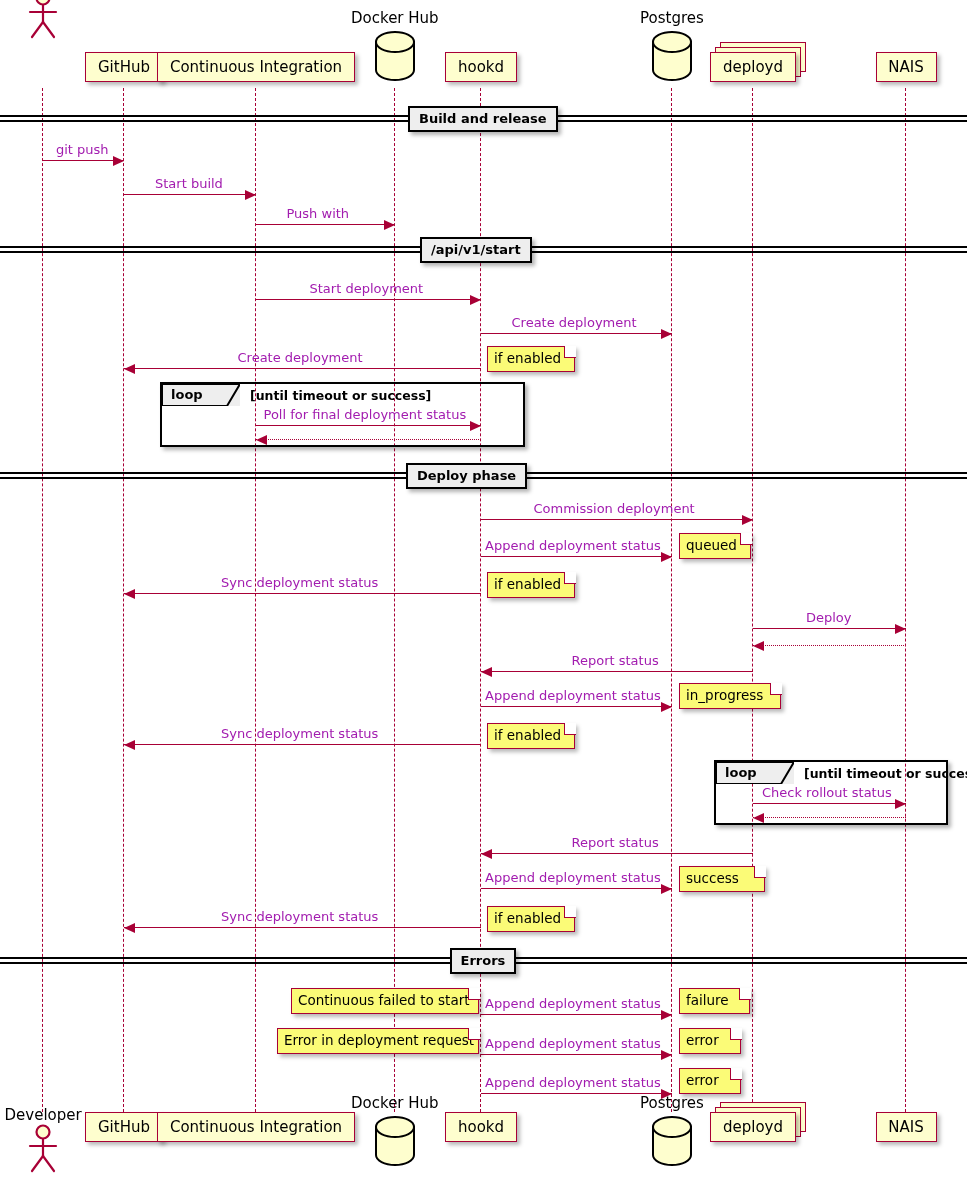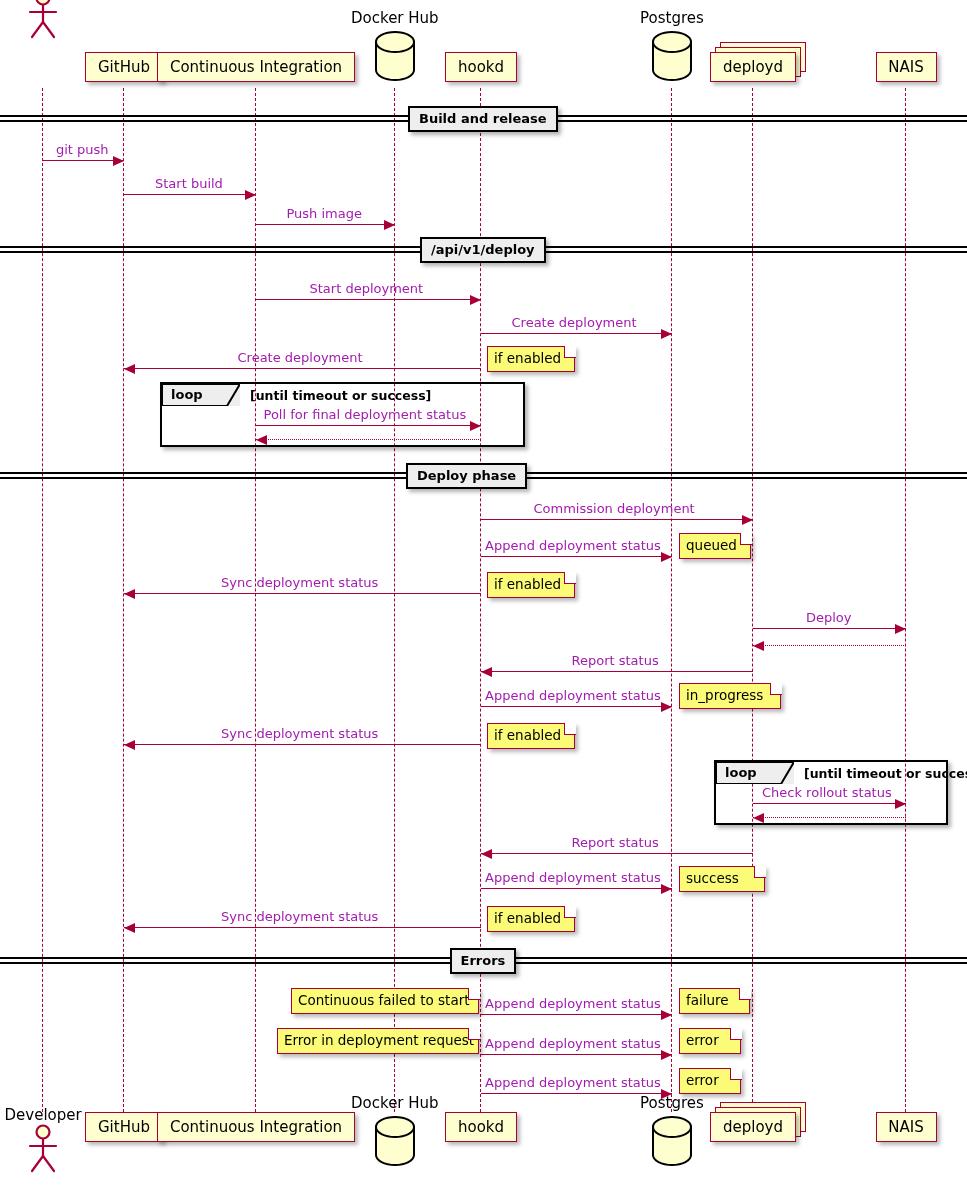--- a/index.html
+++ b/index.html
@@ -294,34 +294,34 @@
     </div>
     <div class="participant" style="left: 875.5px; top: 52px; width: 61px; height: 30px;">
       <span class="plabel">NAIS</span>
     </div>
     <div class="participant" style="left: 875.5px; top: 1112px; width: 61px; height: 30px;">
       <span class="plabel">NAIS</span>
     </div>
     <div class="divider-lines" style="top: 115px;"></div>
     <div class="divider-label" style="left: 408px; top: 106px;">Build and release</div>
     <div class="divider-lines" style="top: 246px;"></div>
-    <div class="divider-label" style="left: 420px; top: 237px;">/api/v1/deploy</div>
+    <div class="divider-label" style="left: 420px; top: 237px;">/api/v1/start</div>
     <div class="divider-lines" style="top: 472px;"></div>
     <div class="divider-label" style="left: 406px; top: 463px;">Deploy phase</div>
     <div class="divider-lines" style="top: 957px;"></div>
     <div class="divider-label" style="left: 449.5px; top: 948px;">Errors</div>
     <div class="msg-line" style="left: 43px; top: 160px; width: 81px;"></div>
     <div class="arrowhead right" style="left: 113px; top: 155.5px;"></div>
     <div class="msg-label" style="left: 56px; top: 142px;">git push</div>
     <div class="msg-line" style="left: 124px; top: 194px; width: 132px;"></div>
     <div class="arrowhead right" style="left: 245px; top: 189.5px;"></div>
     <div class="msg-label" style="left: 155px; top: 176px;">Start build</div>
     <div class="msg-line" style="left: 256px; top: 224px; width: 139px;"></div>
     <div class="arrowhead right" style="left: 384px; top: 219.5px;"></div>
-    <div class="msg-label" style="left: 286.5px; top: 206px;">Push image</div>
+    <div class="msg-label" style="left: 286.5px; top: 206px;">Push with</div>
     <div class="msg-line" style="left: 256px; top: 299px; width: 225px;"></div>
     <div class="arrowhead right" style="left: 470px; top: 294.5px;"></div>
     <div class="msg-label" style="left: 309.5px; top: 281px;">Start deployment</div>
     <div class="msg-line" style="left: 481px; top: 333px; width: 191px;"></div>
     <div class="arrowhead right" style="left: 661px; top: 328.5px;"></div>
     <div class="msg-label" style="left: 511.5px; top: 315px;">Create deployment</div>
     <div class="msg-line" style="left: 124px; top: 368px; width: 357px;"></div>
     <div class="arrowhead left" style="left: 124px; top: 363.5px;"></div>
     <div class="msg-label" style="left: 237.5px; top: 350px;">Create deployment</div>
     <div class="msg-line" style="left: 256px; top: 425px; width: 225px;"></div>

